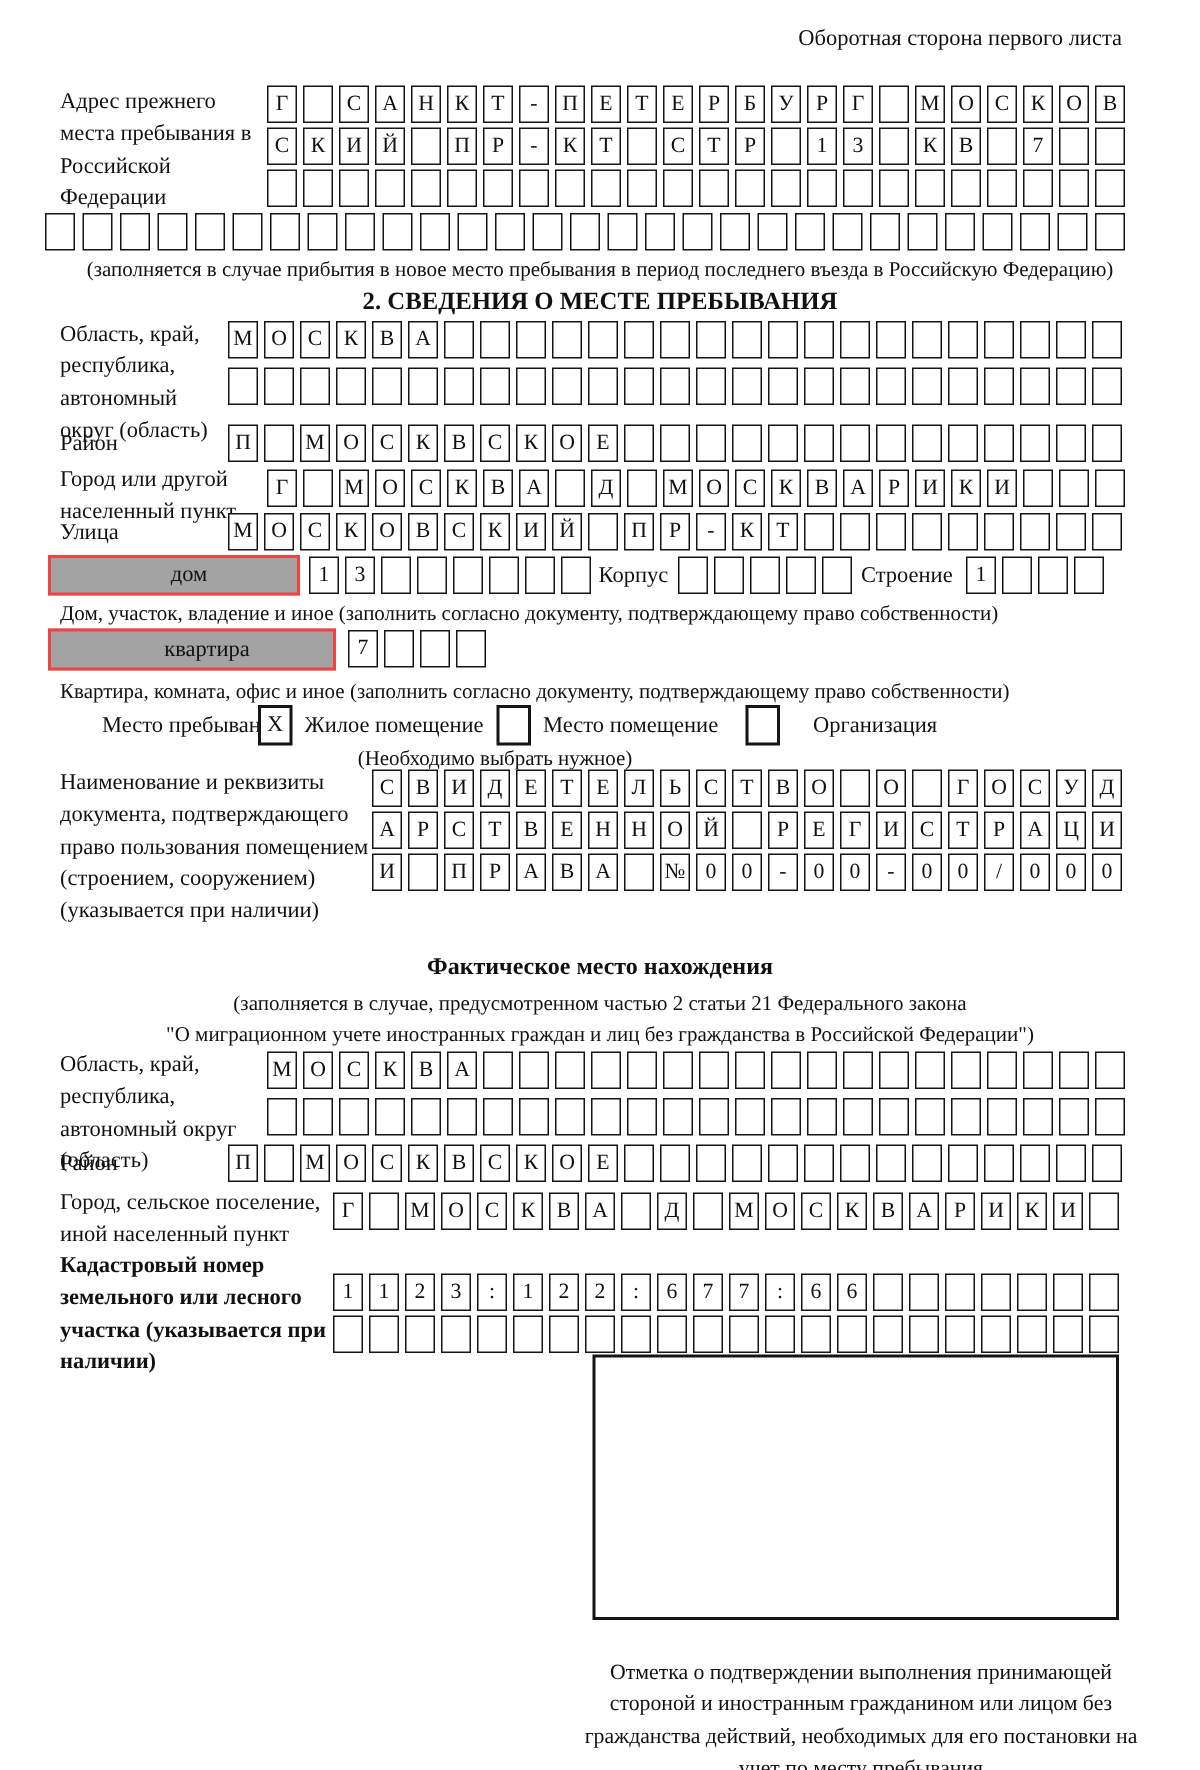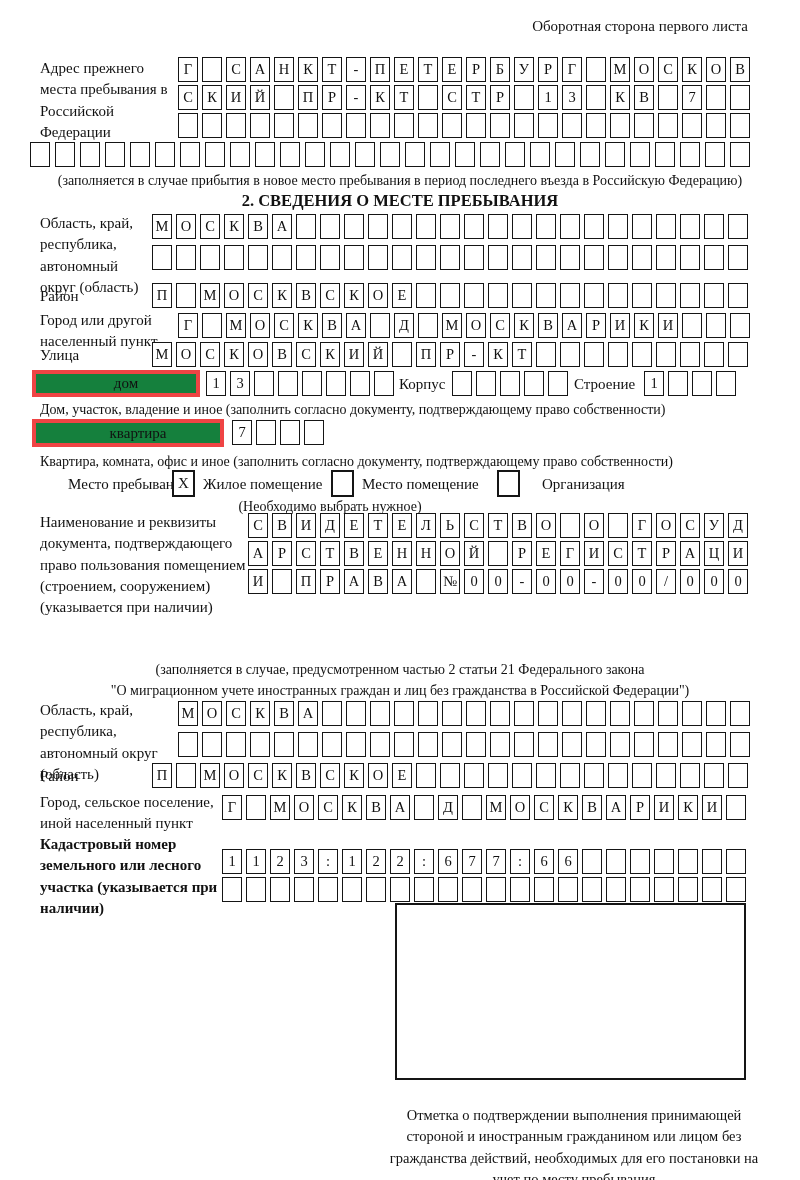--- a/index.html
+++ b/index.html
@@ -13,21 +13,21 @@
   .center{width:800px;left:0;text-align:center;}
   .title{font-weight:bold;font-size:16.5px;}
   .cells{display:flex;}
   .cell{
     box-sizing:border-box;width:20px;height:25px;margin-right:4px;flex:0 0 auto;
     border:1.7px solid #151515;display:flex;align-items:center;justify-content:center;
     font-size:14.5px;background:#fff;
   }
   .cells.wide .cell{margin-right:5px;}
   .wbox{
-    box-sizing:border-box;border:4px solid #ef4444;background:#15803d;
+    box-sizing:border-box;border:2px solid #ef4444;background:#a3a3a3;
     display:flex;align-items:center;justify-content:center;font-size:15px;padding-left:20px;
   }
   .chk{
     box-sizing:border-box;width:23px;height:27px;border:2px solid #151515;background:#fff;
     display:flex;align-items:center;justify-content:center;font-size:15px;
   }
   .stamp{box-sizing:border-box;border:2px solid #151515;background:#fff;}
   .caption{font-size:14.5px;line-height:1.48;text-align:center;}
 </style>
 </head>
@@ -403,20 +403,21 @@
       <span class="cell">0</span>
       <span class="cell">-</span>
       <span class="cell">0</span>
       <span class="cell">0</span>
       <span class="cell">/</span>
       <span class="cell">0</span>
       <span class="cell">0</span>
       <span class="cell">0</span>
     </div>
 
+  <div class="abs title center" style="top:636px;font-size:16px;">Фактическое место нахождения</div>
   <div class="abs note center" style="top:660px;">(заполняется в случае, предусмотренном частью 2 статьи 21 Федерального закона</div>
   <div class="abs note center" style="top:681px;">"О миграционном учете иностранных граждан и лиц без гражданства в Российской Федерации")</div>
 
   <div class="abs lbl" style="left:40px;top:700px;width:148px;">Область, край, республика, автономный округ (область)</div>
   <div class="abs cells" style="left:178px;top:701px;">
       <span class="cell">М</span>
       <span class="cell">О</span>
       <span class="cell">С</span>
       <span class="cell">К</span>
       <span class="cell">В</span>

